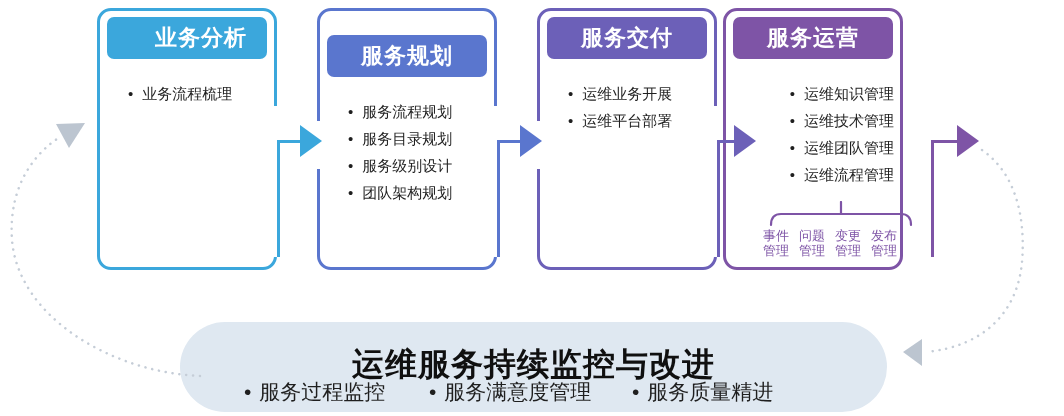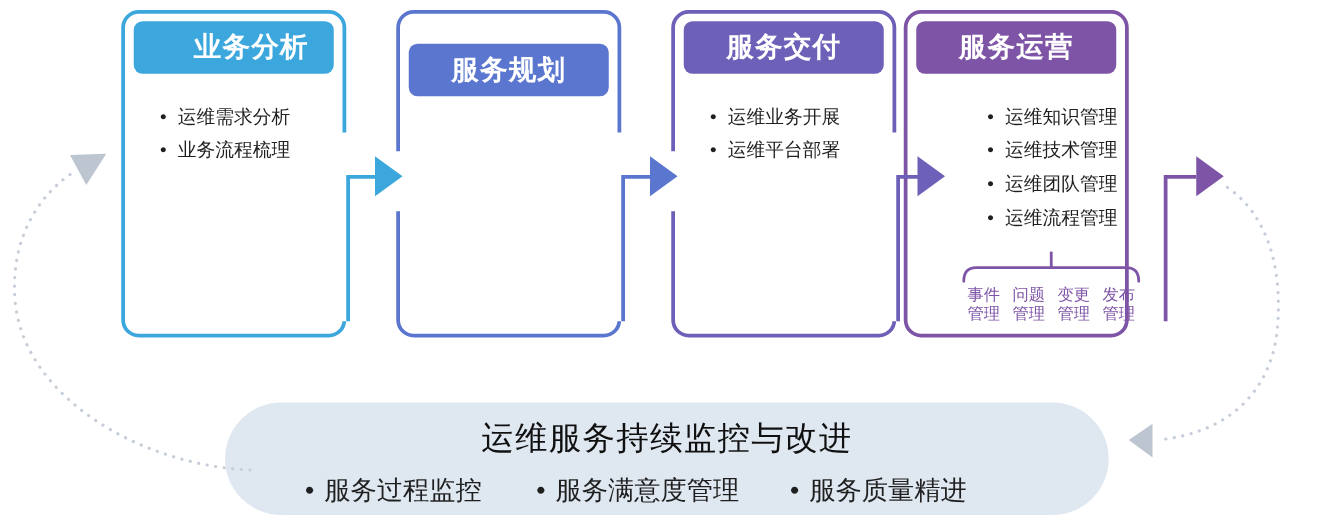--- a/index.html
+++ b/index.html
@@ -23,28 +23,28 @@
   .c4 .card-header{background:var(--card4);}
 
   .card ul{list-style:none;margin:21px 0 0 0;padding:0 6px 0 28px;}
   .card li{font-size:15px;line-height:27px;color:var(--text);white-space:nowrap;}
   .card li::before{content:"•";margin-right:9px;color:var(--text);}
 
   
   .brace-svg{position:absolute;left:763px;top:201px;width:156px;height:26px;}
   .brace-svg path{fill:none;stroke:var(--card4);stroke-width:2.2;stroke-linecap:round;}
   .process-row{position:absolute;left:758px;top:228px;width:166px;display:flex;
-               justify-content:center;}
+               justify-content:flex-start;}
   .process-item{width:36px;text-align:center;font-size:13px;line-height:15px;
                 color:var(--process_text);white-space:pre-line;}
 
   
   .bottom-bar{position:absolute;left:180px;top:322px;width:707px;height:90px;
               background:var(--bar_bg);border-radius:45px;}
-  .bottom-title{margin-top:11px;text-align:center;font-size:26px;font-weight:400;
+  .bottom-title{margin-top:21px;text-align:center;font-size:32px;font-weight:700;
                 color:#101010;letter-spacing:1px;}
   .bottom-items{position:absolute;left:0;top:56px;width:100%;height:27px;}
   .bottom-item{position:absolute;font-size:21px;color:var(--text);white-space:nowrap;}
   .bottom-item::before{content:"•";margin-right:8px;color:var(--text);}
   .bottom-item.b1{left:64px;}
   .bottom-item.b2{left:249px;}
   .bottom-item.b3{left:452px;}
 
   
   #overlay{position:absolute;left:0;top:0;width:1064px;height:416px;pointer-events:none;}
@@ -59,27 +59,32 @@
   .loop-head{fill:var(--loop_arrow);}
 </style>
 </head>
 <body>
 
 <div id="canvas">
 
   <div class="card c1">
     <div class="card-header">业务分析</div>
     <ul>
-      <li>运维需求分析</li>
       <li>业务流程梳理</li>
     </ul>
   </div>
 
   <div class="card c2">
     <div class="card-header">服务规划</div>
+    <ul>
+      <li>服务流程规划</li>
+      <li>服务目录规划</li>
+      <li>服务级别设计</li>
+      <li>团队架构规划</li>
+    </ul>
   </div>
 
   <div class="card c3">
     <div class="card-header">服务交付</div>
     <ul>
       <li>运维业务开展</li>
       <li>运维平台部署</li>
     </ul>
   </div>
 

